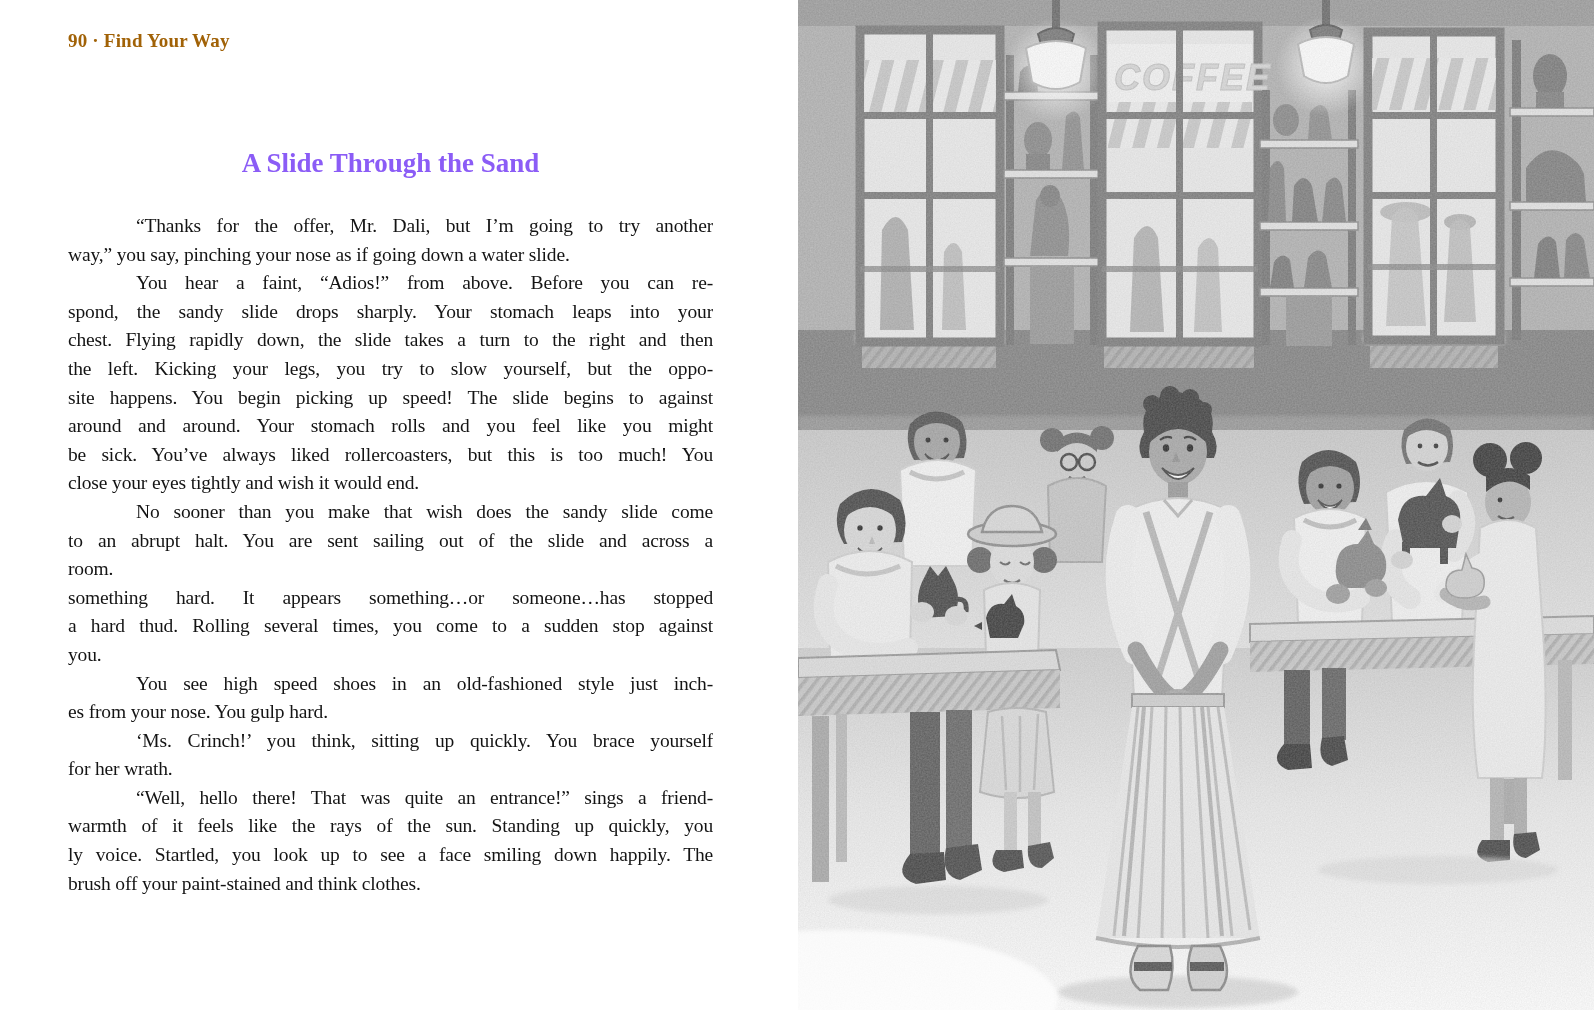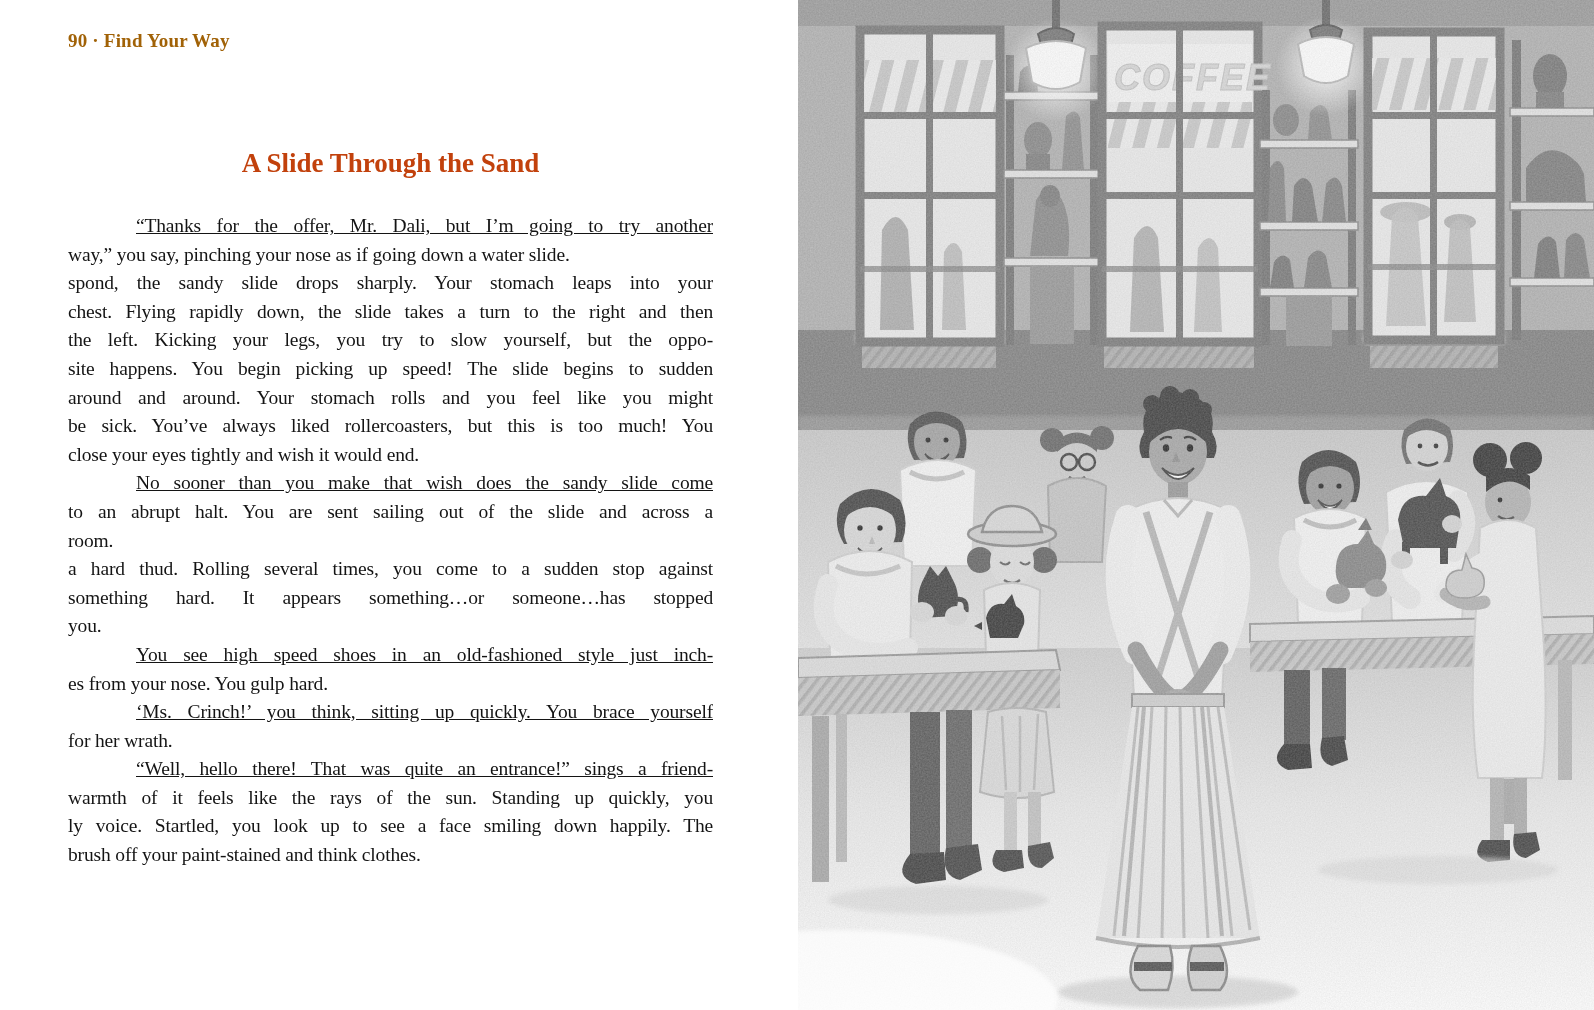--- a/index.html
+++ b/index.html
@@ -2,61 +2,62 @@
 <html><head>
 <meta charset="utf-8">
 <style>
   html,body{margin:0;padding:0;background:#ffffff;}
   #stage{position:relative;width:1594px;height:1010px;background:#ffffff;overflow:hidden;
          font-family:"Liberation Serif", serif;color:#111;}
   
   #left-page{position:absolute;left:0;top:0;width:798px;height:1010px;background:#fff;}
   #running-head{position:absolute;left:68px;top:30px;font-size:19px;font-weight:bold;color:#a16207;letter-spacing:.2px;}
   #chapter-title{position:absolute;left:68px;top:148px;width:645px;text-align:center;
-                 font-size:27px;font-weight:bold;color:#c2410c;}
+                 font-size:27px;font-weight:bold;color:#8b5cf6;}
   #story-text{position:absolute;left:68px;top:212px;width:645px;font-size:19.5px;line-height:28.6px;
               letter-spacing:-0.15px;color:#141414;}
   .para{margin:0;}
   .line{text-align:justify;text-align-last:justify;height:28.6px;overflow:hidden;}
   .line.lastline{text-align-last:left;}
-  .line.first{padding-left:68px;text-decoration:underline;}
+  .line.first{padding-left:68px;}
   
   #illo-wrap{position:absolute;left:798px;top:0;width:706px;height:1010px;}
   svg{display:block;}
 </style>
 </head>
 <body>
 
 <div id="stage">
 
   <div id="left-page">
     <div id="running-head">90 · Find Your Way</div>
     <div id="chapter-title">A Slide Through the Sand</div>
     <div id="story-text">
         <div class="para">
           <div class="line first">“Thanks for the offer, Mr. Dali, but I’m going to try another</div>
           <div class="line lastline">way,” you say, pinching your nose as if going down a water slide.</div>
         </div>
         <div class="para">
+          <div class="line first">You hear a faint, “Adios!” from above. Before you can re-</div>
           <div class="line">spond, the sandy slide drops sharply. Your stomach leaps into your</div>
           <div class="line">chest. Flying rapidly down, the slide takes a turn to the right and then</div>
           <div class="line">the left. Kicking your legs, you try to slow yourself, but the oppo-</div>
-          <div class="line">site happens. You begin picking up speed! The slide begins to sudden</div>
+          <div class="line">site happens. You begin picking up speed! The slide begins to against</div>
           <div class="line">around and around. Your stomach rolls and you feel like you might</div>
           <div class="line">be sick. You’ve always liked rollercoasters, but this is too much! You</div>
           <div class="line lastline">close your eyes tightly and wish it would end.</div>
         </div>
         <div class="para">
           <div class="line first">No sooner than you make that wish does the sandy slide come</div>
           <div class="line">to an abrupt halt. You are sent sailing out of the slide and across a</div>
           <div class="line lastline">room.</div>
         </div>
         <div class="para">
+          <div class="line">something hard. It appears something…or someone…has stopped</div>
           <div class="line">a hard thud. Rolling several times, you come to a sudden stop against</div>
-          <div class="line">something hard. It appears something…or someone…has stopped</div>
           <div class="line lastline">you.</div>
         </div>
         <div class="para">
           <div class="line first">You see high speed shoes in an old-fashioned style just inch-</div>
           <div class="line lastline">es from your nose. You gulp hard.</div>
         </div>
         <div class="para">
           <div class="line first">‘Ms. Crinch!’ you think, sitting up quickly. You brace yourself</div>
           <div class="line lastline">for her wrath.</div>
         </div>

